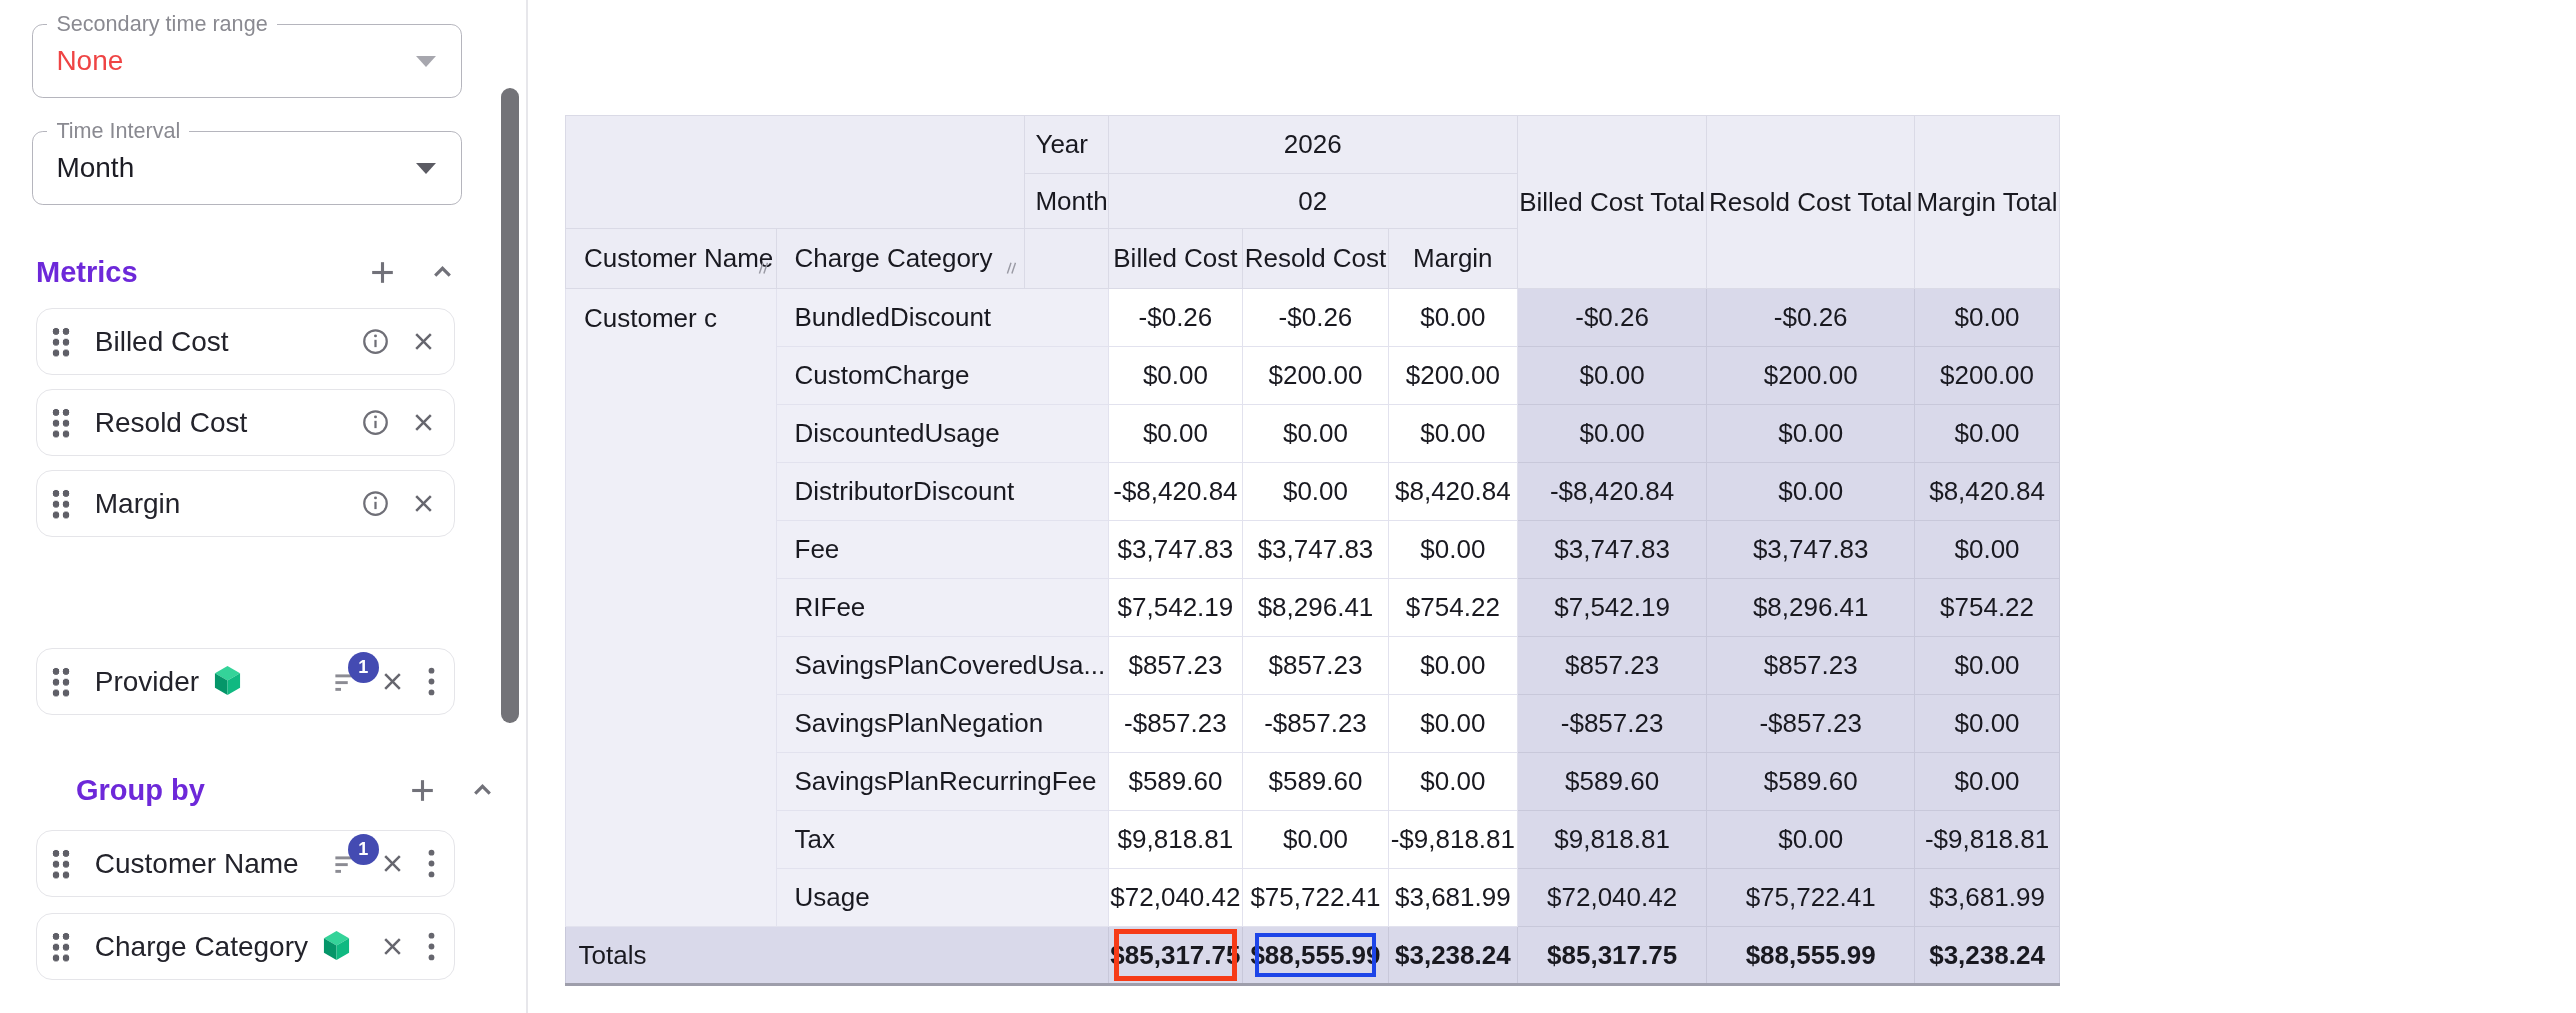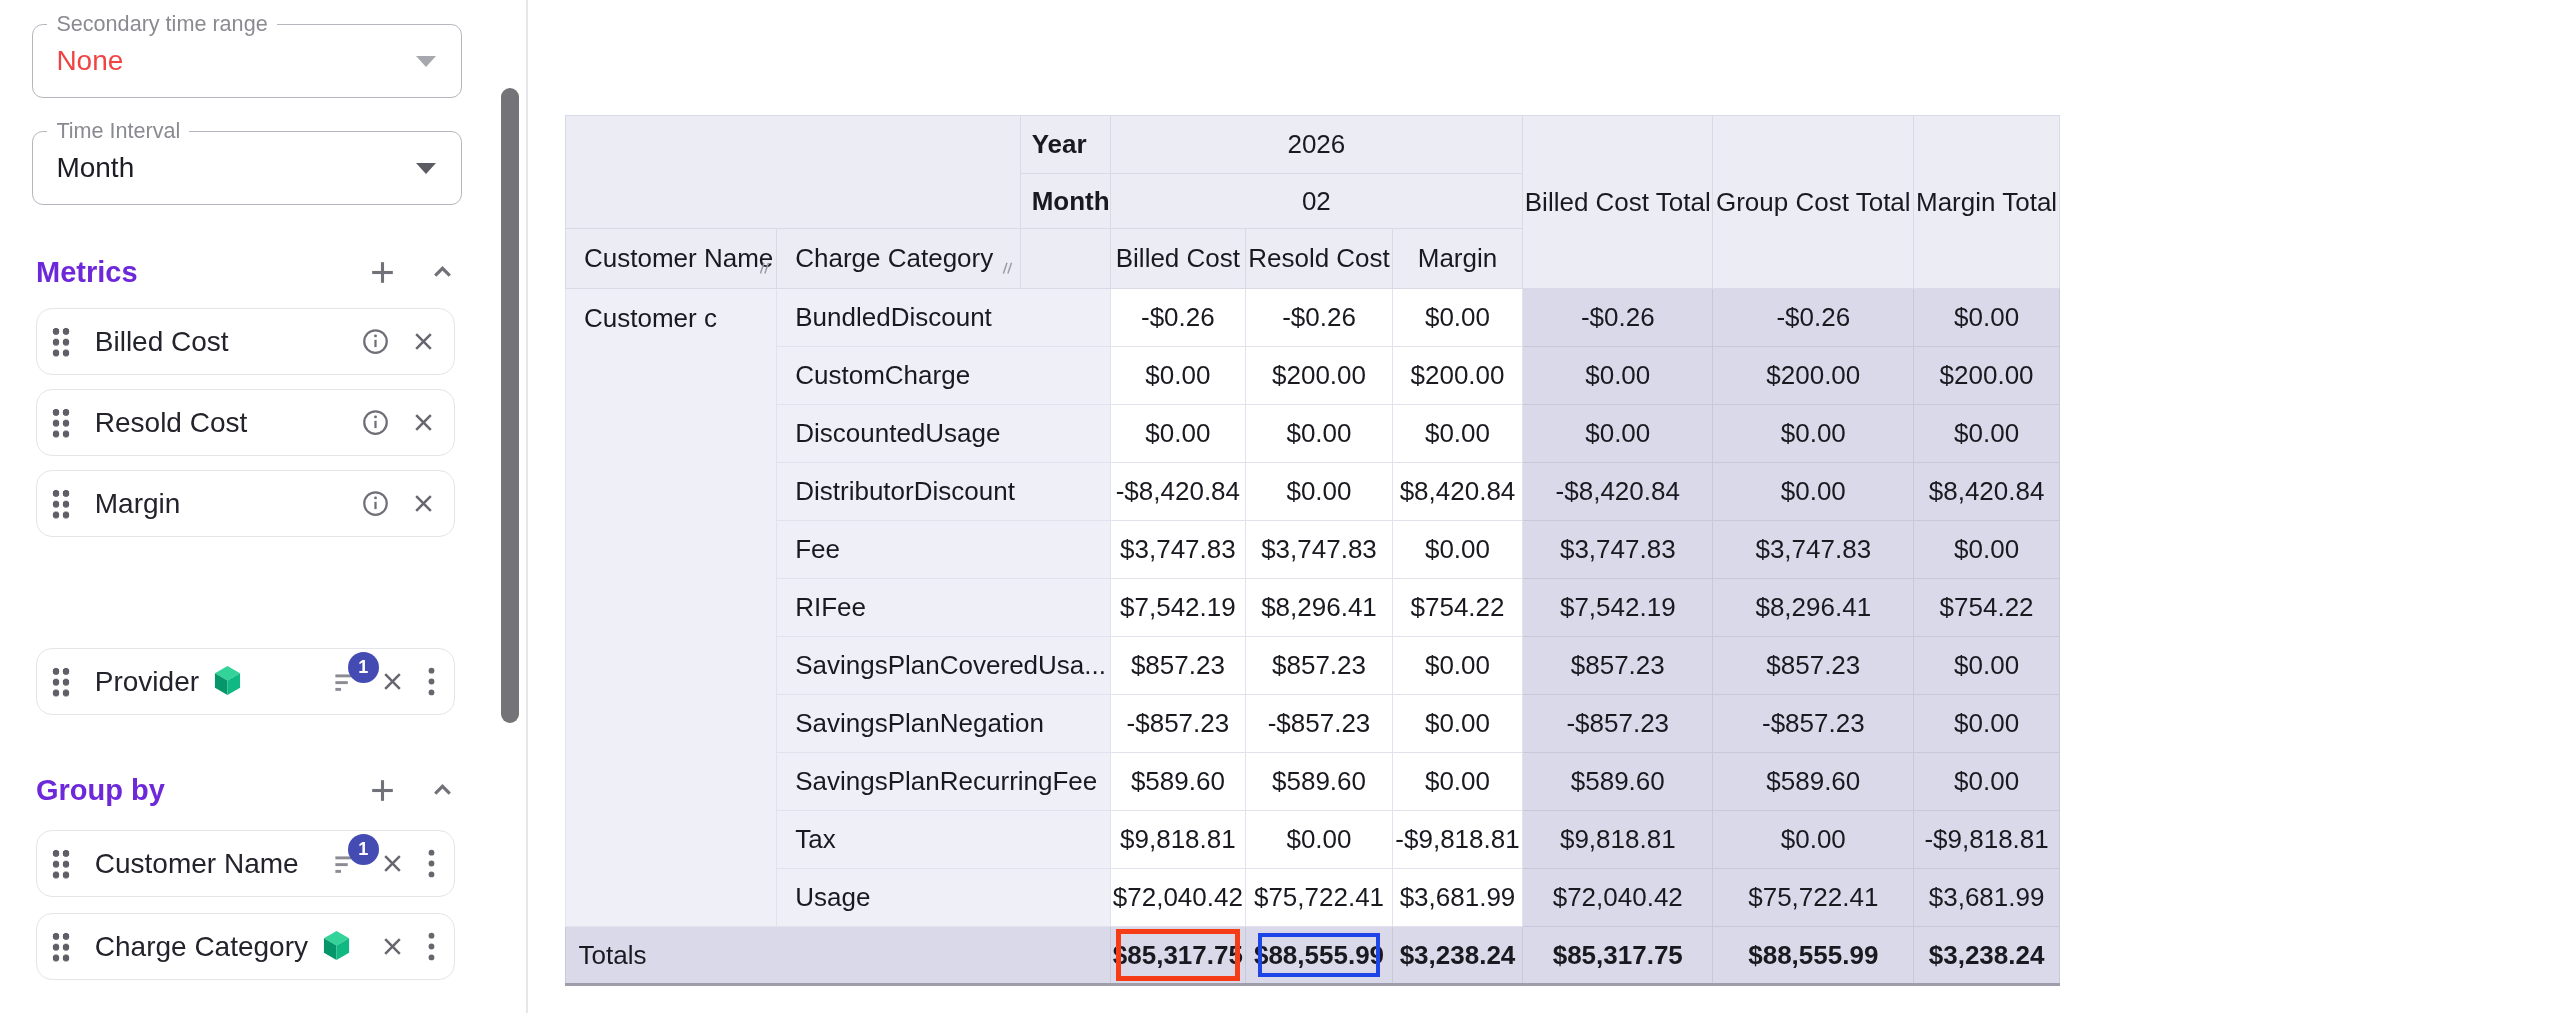--- a/index.html
+++ b/index.html
@@ -46,21 +46,21 @@
   .tb-field .flabel{position:absolute;top:-13.5px;left:14.4px;padding:0 8px;background:#fff;font-size:21.6px;color:#8a8a91;white-space:nowrap;}
   .tb-field .fvalue{position:absolute;left:23.4px;top:0;bottom:0;display:flex;align-items:center;font-size:28px;color:#1c1c24;}
   .tb-field .fvalue.muted{color:#9b9ba1;}
 
   
   .pivot{position:absolute;left:565px;top:115px;border-collapse:collapse;table-layout:fixed;font-size:26px;color:#191920;}
   .pivot th,.pivot td{border:1.8px solid #e2e2ee;padding:0;font-weight:400;white-space:nowrap;overflow:hidden;}
   .pivot thead th{background:#ececf5;border-color:#dadae6;}
   tr.r1{height:58px;} tr.r2{height:55px;} tr.r3{height:60px;}
   .pivot tbody tr{height:58px;}
-  th.ym{text-align:left;padding-left:10.8px;font-weight:700;}
+  th.ym{text-align:left;padding-left:10.8px;font-weight:400;}
   th.yv{text-align:center;font-weight:400;}
   th.colh{text-align:left;padding-left:18px;font-weight:500;position:relative;}
   th.ch{text-align:center;font-weight:500;}
   th.totcol{background:#d9d9ea;border-color:#c8c8da;font-weight:500;text-align:center;}
   .rhandle{position:absolute;right:7.2px;bottom:5.4px;color:#9a9aa4;}
   td.cust{background:#efeff7;text-align:left;vertical-align:top;padding:14.4px 0 0 18px;}
   td.cat{background:#efeff7;text-align:left;padding-left:18px;}
   td.num{background:#fff;text-align:center;}
   td.tot{background:#d9d9ea;text-align:center;border-color:#c8c8da;}
   tr.trow{height:56px;}
@@ -195,21 +195,21 @@
       <span class="icon">
           <svg width="9" height="29" viewBox="0 0 6 24" fill="#66666e">
             <circle cx="3" cy="3" r="2.4"></circle>
             <circle cx="3" cy="12" r="2.4"></circle>
             <circle cx="3" cy="21" r="2.4"></circle>
           </svg>
         </span>
     </span>
   </div>
 
-  <div class="sec" style="top:770px;">
+  <div class="sec" style="top:770px;margin-left:40px;">
     <span class="title">Group by</span>
     <span class="spacer"></span>
     <span class="icon">
       <svg width="31" height="31" viewBox="0 0 24 24" stroke="#717179" stroke-width="2.4" fill="none">
           <line x1="12" y1="4" x2="12" y2="20"></line>
           <line x1="4" y1="12" x2="20" y2="12"></line>
         </svg>
     </span>
     <span class="icon">
       <svg width="25" height="25" viewBox="0 0 24 24" stroke="#717179" stroke-width="3" fill="none">
@@ -295,21 +295,21 @@
       <col style="width:239px">
         <col style="width:275px">
         <col style="width:198px">
     </colgroup>
     <thead>
       <tr class="r1">
         <th colspan="2" rowspan="2"></th>
         <th class="ym">Year</th>
         <th class="yv" colspan="3">2026</th>
         <th class="totcol" rowspan="3">Billed Cost Total</th>
-        <th class="totcol" rowspan="3">Group Cost Total</th>
+        <th class="totcol" rowspan="3">Resold Cost Total</th>
         <th class="totcol" rowspan="3">Margin Total</th>
       </tr>
       <tr class="r2">
         <th class="ym">Month</th>
         <th class="yv" colspan="3">02</th>
       </tr>
       <tr class="r3">
         <th class="colh">
           <span>Customer Name</span>
           <span class="rhandle"><svg width="14.4" height="14.4" viewBox="0 0 16 16" stroke="#9a9aa4" stroke-width="1.6">

